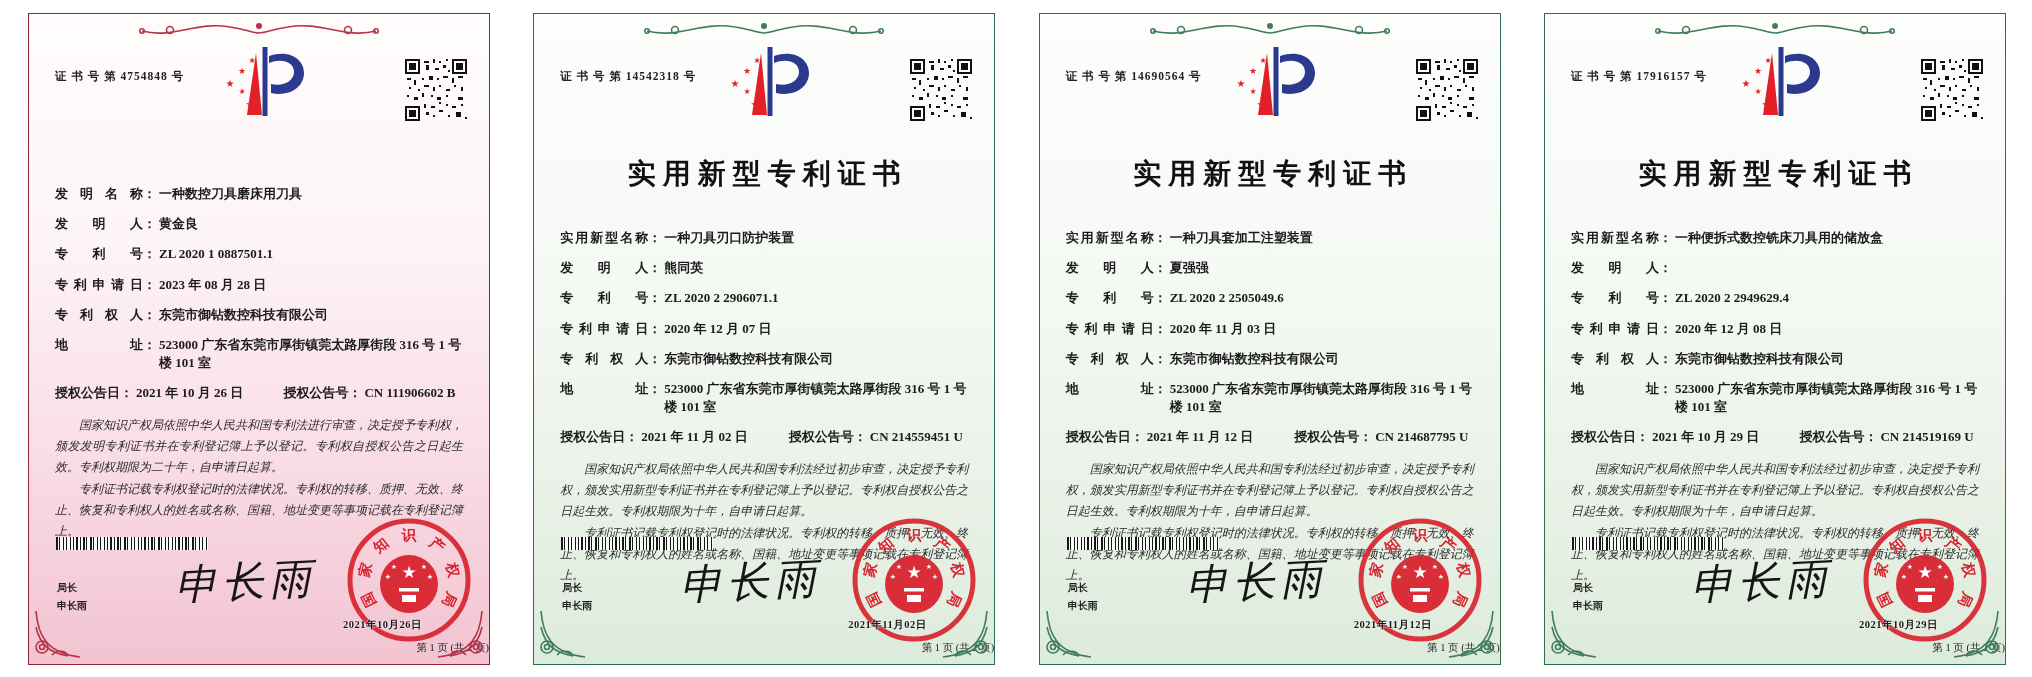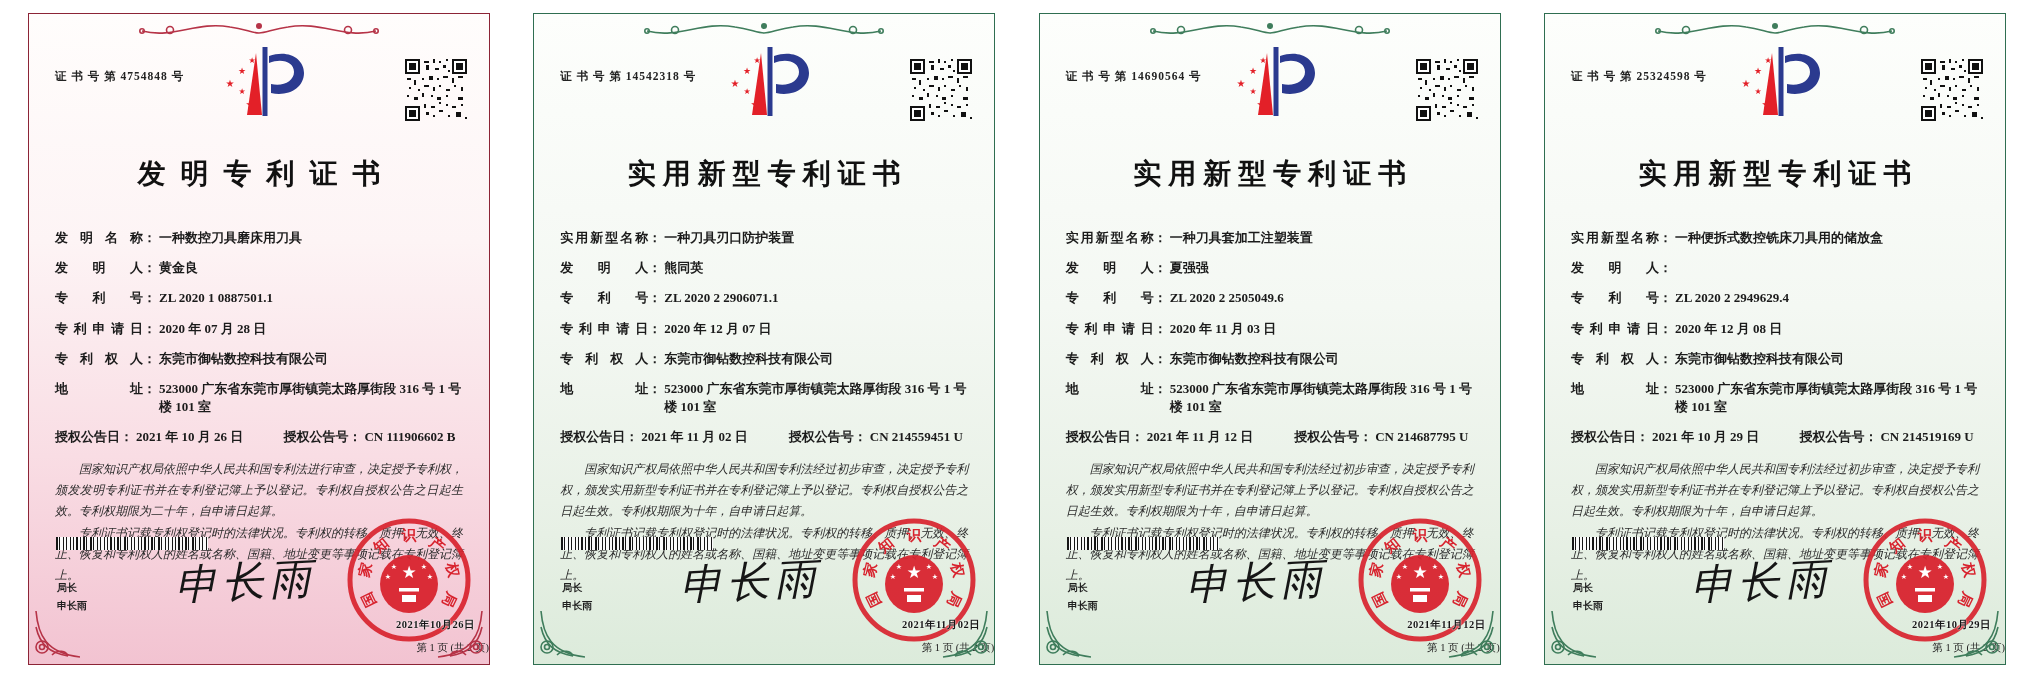--- a/index.html
+++ b/index.html
@@ -33,21 +33,21 @@
 .barcode{position:absolute;left:27px;bottom:114px;width:152px;height:13px;
   background:repeating-linear-gradient(90deg,#161616 0 1.6px,#fbfbfb 1.6px 3.1px,#161616 3.1px 4.1px,#fbfbfb 4.1px 6.8px)}
 .director{position:absolute;left:28px;bottom:50px;font-family:"Liberation Sans","DejaVu Sans",sans-serif;
   font-size:10px;font-weight:700;line-height:1.75;color:#1f1f1f}
 .signature{position:absolute;left:146px;bottom:54px;font-size:42px;font-style:italic;letter-spacing:5px;
   transform:rotate(-3deg);color:#161616;font-family:"DejaVu Serif",serif}
 .seal{position:absolute;right:14px;bottom:18px;width:132px;height:132px}
 .seal-ring text{font-size:14.5px;font-weight:700;fill:#d8232e;text-anchor:middle;
   font-family:"Liberation Serif",serif}
 .est{fill:#fff;text-anchor:middle;font-family:"DejaVu Sans",sans-serif}
-.seal-date{position:absolute;left:0;right:0;bottom:14px;text-align:right;font-size:10.5px;font-weight:700;
+.seal-date{position:absolute;left:0;right:0;bottom:14px;text-align:left;font-size:10.5px;font-weight:700;
   color:#151515;letter-spacing:.5px;text-shadow:0 0 2px rgba(255,255,255,.95),0 0 1px rgba(255,255,255,.95)}
 .pageno{position:absolute;left:0;right:0;bottom:9px;text-align:right;font-size:10.5px;color:#222}
 .corner{position:absolute;color:var(--theme)}
 .corner.bl{left:3px;bottom:3px}
 .corner.br{right:3px;bottom:3px;transform:scaleX(-1)}
 </style>
 </head>
 <body>
 
 <div class="gallery">
@@ -125,41 +125,40 @@
             <rect x="26" y="21" width="1" height="1"></rect>
           <rect x="10" y="25" width="1" height="1"></rect>
             <rect x="13" y="26" width="1" height="1"></rect>
             <rect x="16" y="24" width="2" height="1"></rect>
             <rect x="20" y="26" width="1" height="1"></rect>
           <rect x="24" y="25" width="2" height="2"></rect>
             <rect x="28" y="27" width="1" height="1"></rect>
         </g>
       </svg>
     </header>
-    <h1 class="title">发明专利证书</h1>
     <div class="fields">
       <div class="frow">
           <span class="flabel">发明名称</span>
           <span class="colon">：</span>
           <span class="fvalue">一种数控刀具磨床用刀具</span>
         </div>
       <div class="frow">
           <span class="flabel">发明人</span>
           <span class="colon">：</span>
           <span class="fvalue">黄金良</span>
         </div>
       <div class="frow">
           <span class="flabel">专利号</span>
           <span class="colon">：</span>
           <span class="fvalue">ZL 2020 1 0887501.1</span>
         </div>
       <div class="frow">
           <span class="flabel">专利申请日</span>
           <span class="colon">：</span>
-          <span class="fvalue">2020 年 07 月 28 日</span>
+          <span class="fvalue">2023 年 08 月 28 日</span>
         </div>
       <div class="frow">
           <span class="flabel">专利权人</span>
           <span class="colon">：</span>
           <span class="fvalue">东莞市御钻数控科技有限公司</span>
         </div>
       <div class="frow">
           <span class="flabel">地址</span>
           <span class="colon">：</span>
           <span class="fvalue">523000 广东省东莞市厚街镇莞太路厚街段 316 号 1 号楼 101 室</span>
@@ -594,21 +593,21 @@
       <g fill="none" stroke="currentColor" stroke-width="1.6">
         <path d="M8 12 C 40 20, 62 2, 96 8 C 111 10, 118 14, 125 14 C 132 14, 139 10, 154 8 C 188 2, 210 20, 242 12"></path>
         <circle cx="36" cy="11" r="3.5"></circle>
           <circle cx="214" cy="11" r="3.5"></circle>
         <circle cx="8" cy="12" r="2.2"></circle>
           <circle cx="242" cy="12" r="2.2"></circle>
       </g>
       <circle cx="125" cy="7" r="3" fill="currentColor"></circle>
     </svg>
     <header class="head">
-      <div class="certno">证 书 号 第 25324598 号</div>
+      <div class="certno">证 书 号 第 17916157 号</div>
       <svg class="logo" width="96" height="84" viewBox="0 0 96 84">
         <text class="logo-star" x="41" y="20" font-size="8">★</text>
         <text class="logo-star" x="31" y="31" font-size="9">★</text>
         <text class="logo-star" x="19" y="44" font-size="10">★</text>
         <text class="logo-star" x="31" y="51" font-size="8">★</text>
         <text class="logo-star" x="40" y="66" font-size="13">★</text>
         <polygon points="45,10 51,72 36,72" fill="#e32028"></polygon>
         <rect x="51.5" y="4" width="5" height="69" fill="#2b3a8f"></rect>
         <path d="M58 13 C 78 6, 93 16, 93 30 C 93 45, 77 54, 60 50 L 60 41 C 72 44, 83 38, 83 29 C 83 19, 71 15, 58 20 Z" fill="#2b3a8f"></path>
       </svg>

